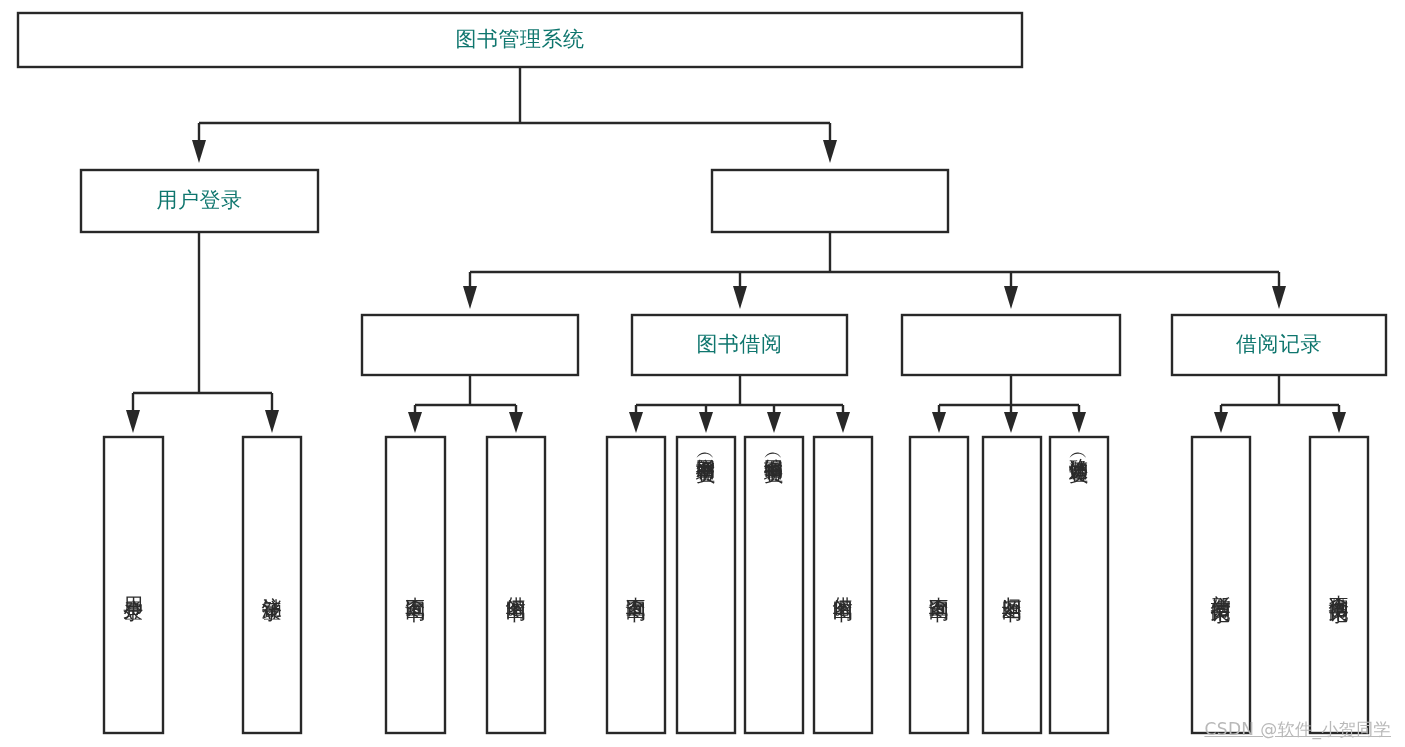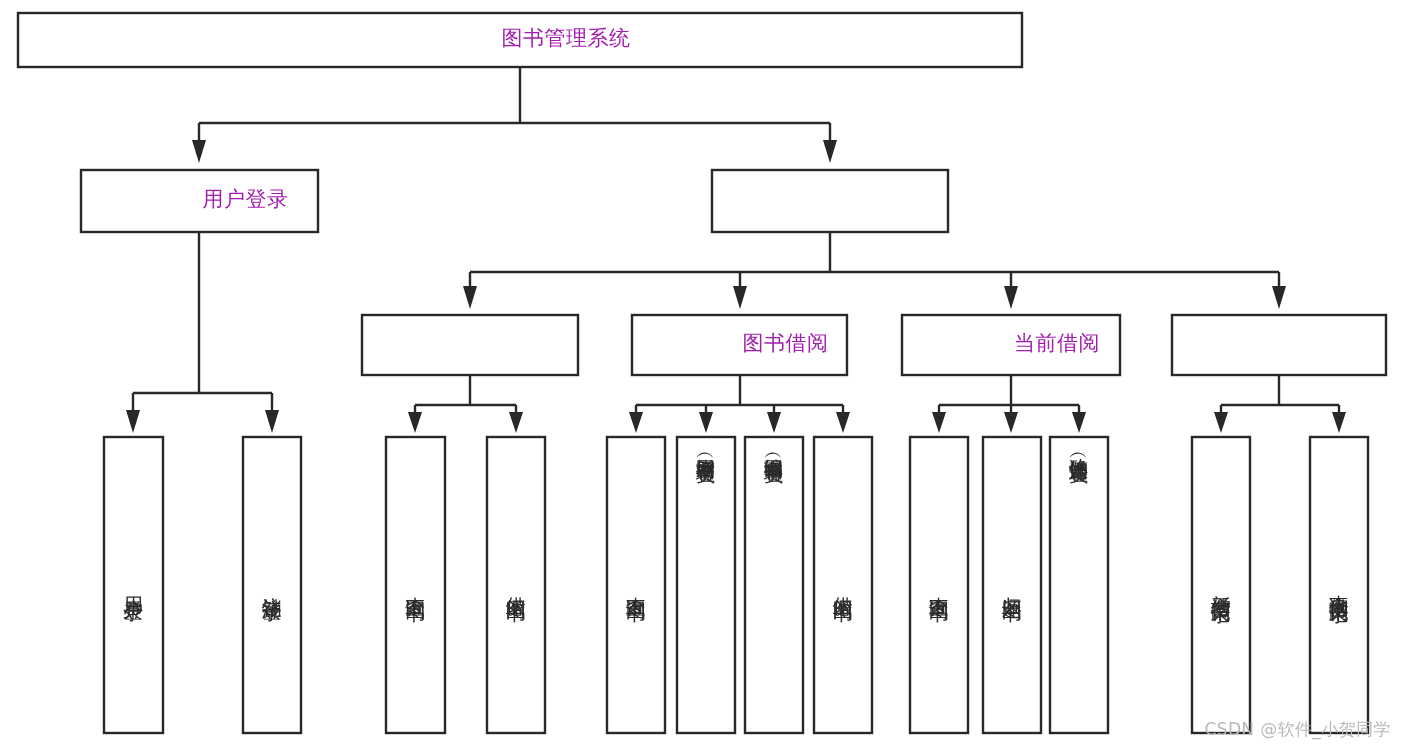--- a/index.html
+++ b/index.html
@@ -38,27 +38,26 @@
   }
   .arrow-head {
     fill: #282828;
     stroke: none;
   }
   .node-label-h {
     position: absolute;
     display: flex;
     align-items: center;
     justify-content: center;
-    color: #a21caf;
+    color: #0f766e;
     font-size: 21px;
     letter-spacing: 0.5px;
     line-height: 1.2;
     white-space: nowrap;
-    font-family: Liberation Mono, monospace;
-    padding-left: 46px;
+    font-family: Liberation Serif, serif;
   }
   .node-label-v {
     position: absolute;
     display: flex;
     align-items: center;
     justify-content: center;
     color: #2b2b2b;
     font-size: 20px;
     line-height: 1.22;
     writing-mode: vertical-rl;
@@ -72,20 +71,21 @@
   }
   #watermark {
     position: absolute;
     right: 14px;
     bottom: 6px;
     color: #b9b9b9;
     font-size: 17px;
     letter-spacing: 0.4px;
     font-family: "DejaVu Sans", "Liberation Sans", sans-serif;
     white-space: nowrap;
+    text-decoration: underline;
   }
 </style>
 </head>
 <body>
 
 <div id="diagram-root">
 
   <svg class="diagram-svg" viewBox="0 0 1405 747">
     <defs></defs>
 
@@ -159,21 +159,21 @@
       <polygon class="arrow-head" points="1214,412 1228,412 1221,433"></polygon>
       <polygon class="arrow-head" points="1332,412 1346,412 1339,433"></polygon>
     </g>
   </svg>
 
   <div class="node-label-h" style="left:18px; top:13px; width:1004px; height:54px;">图书管理系统</div>
 
   <div class="node-label-h" style="left:81px; top:170px; width:237px; height:62px;">用户登录</div>
 
   <div class="node-label-h" style="left:632px; top:315px; width:215px; height:60px;">图书借阅</div>
-  <div class="node-label-h" style="left:902px; top:315px; width:218px; height:60px;">当前借阅</div>
+  <div class="node-label-h" style="left:1172px; top:315px; width:214px; height:60px;">借阅记录</div>
 
   <div class="node-label-v" style="left:104px; top:437px; width:59px; height:296px;">用户登录</div>
   <div class="node-label-v" style="left:243px; top:437px; width:58px; height:296px;">注销登录</div>
   <div class="node-label-v" style="left:386px; top:437px; width:59px; height:296px;">查询图书</div>
   <div class="node-label-v" style="left:487px; top:437px; width:58px; height:296px;">借阅图书</div>
   <div class="node-label-v" style="left:607px; top:437px; width:58px; height:296px;">查询图书</div>
   <div class="node-label-v tall" style="left:677px; top:437px; width:58px; height:296px; justify-content:flex-start; padding-top:6px; box-sizing:border-box;">新增图书（管理员）</div>
   <div class="node-label-v tall" style="left:745px; top:437px; width:58px; height:296px; justify-content:flex-start; padding-top:6px; box-sizing:border-box;">编辑图书（管理员）</div>
   <div class="node-label-v" style="left:814px; top:437px; width:58px; height:296px;">借阅图书</div>
   <div class="node-label-v" style="left:910px; top:437px; width:58px; height:296px;">查询图书</div>

